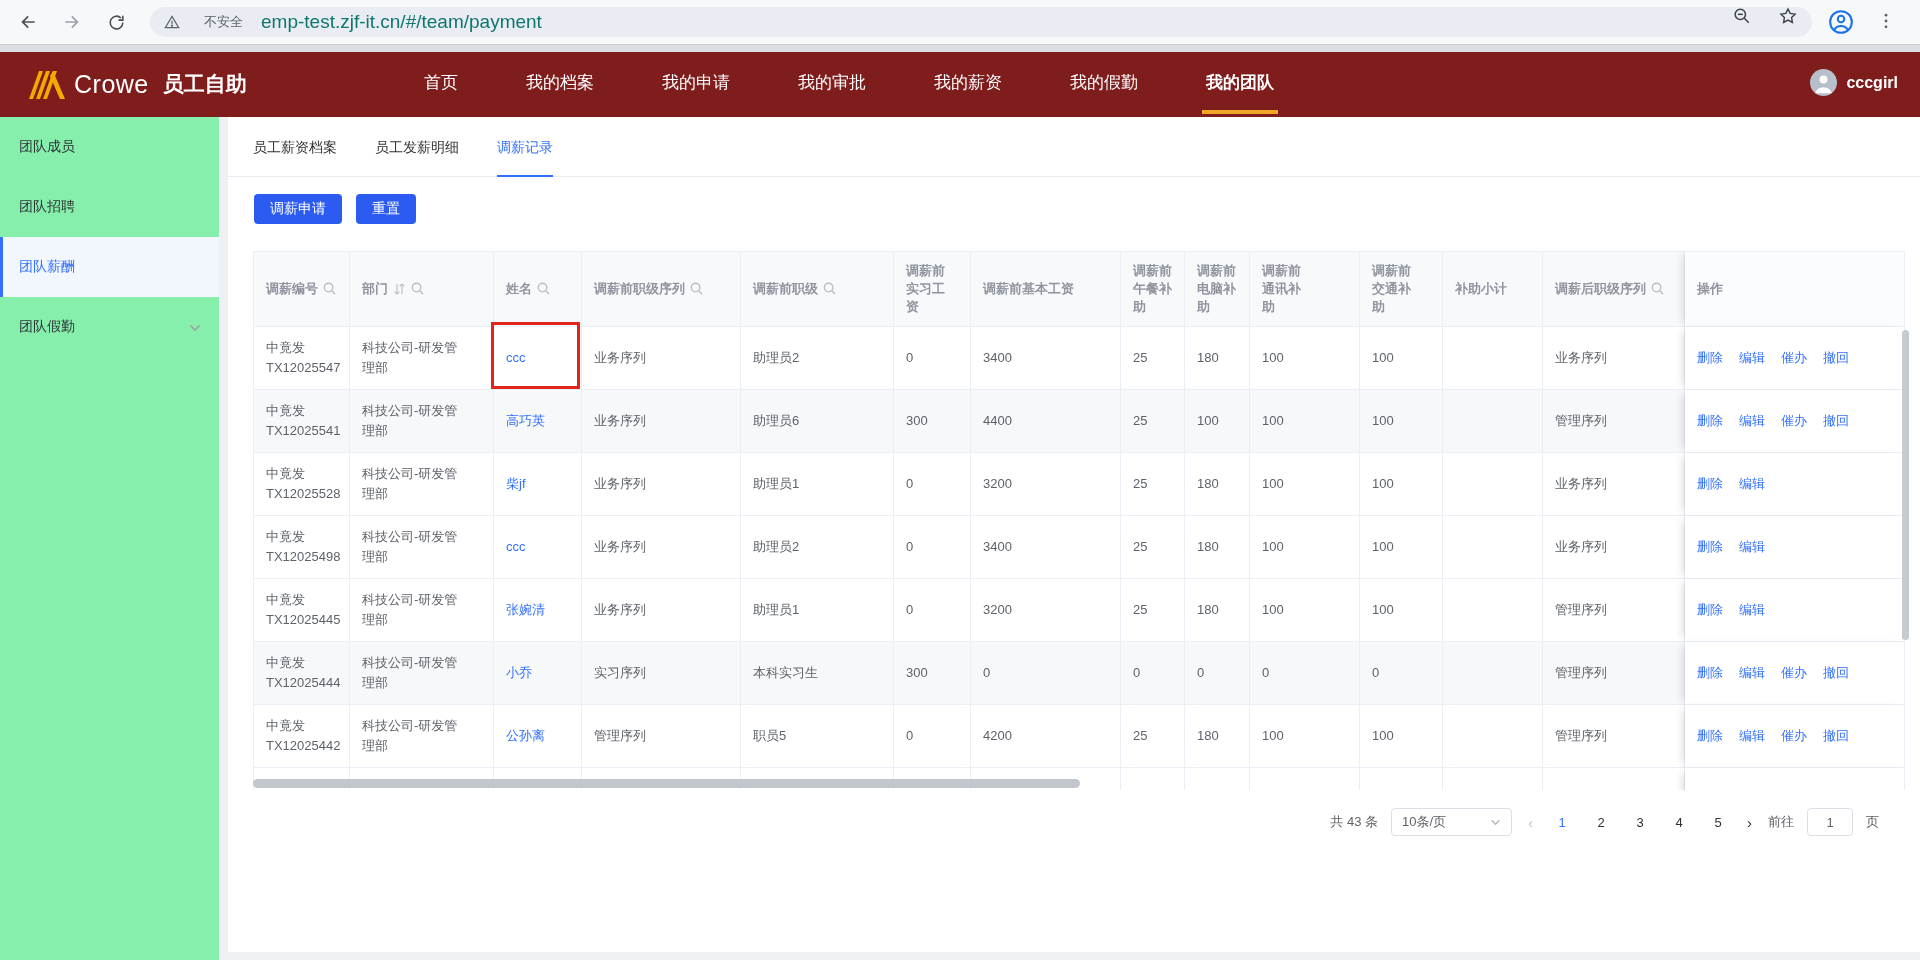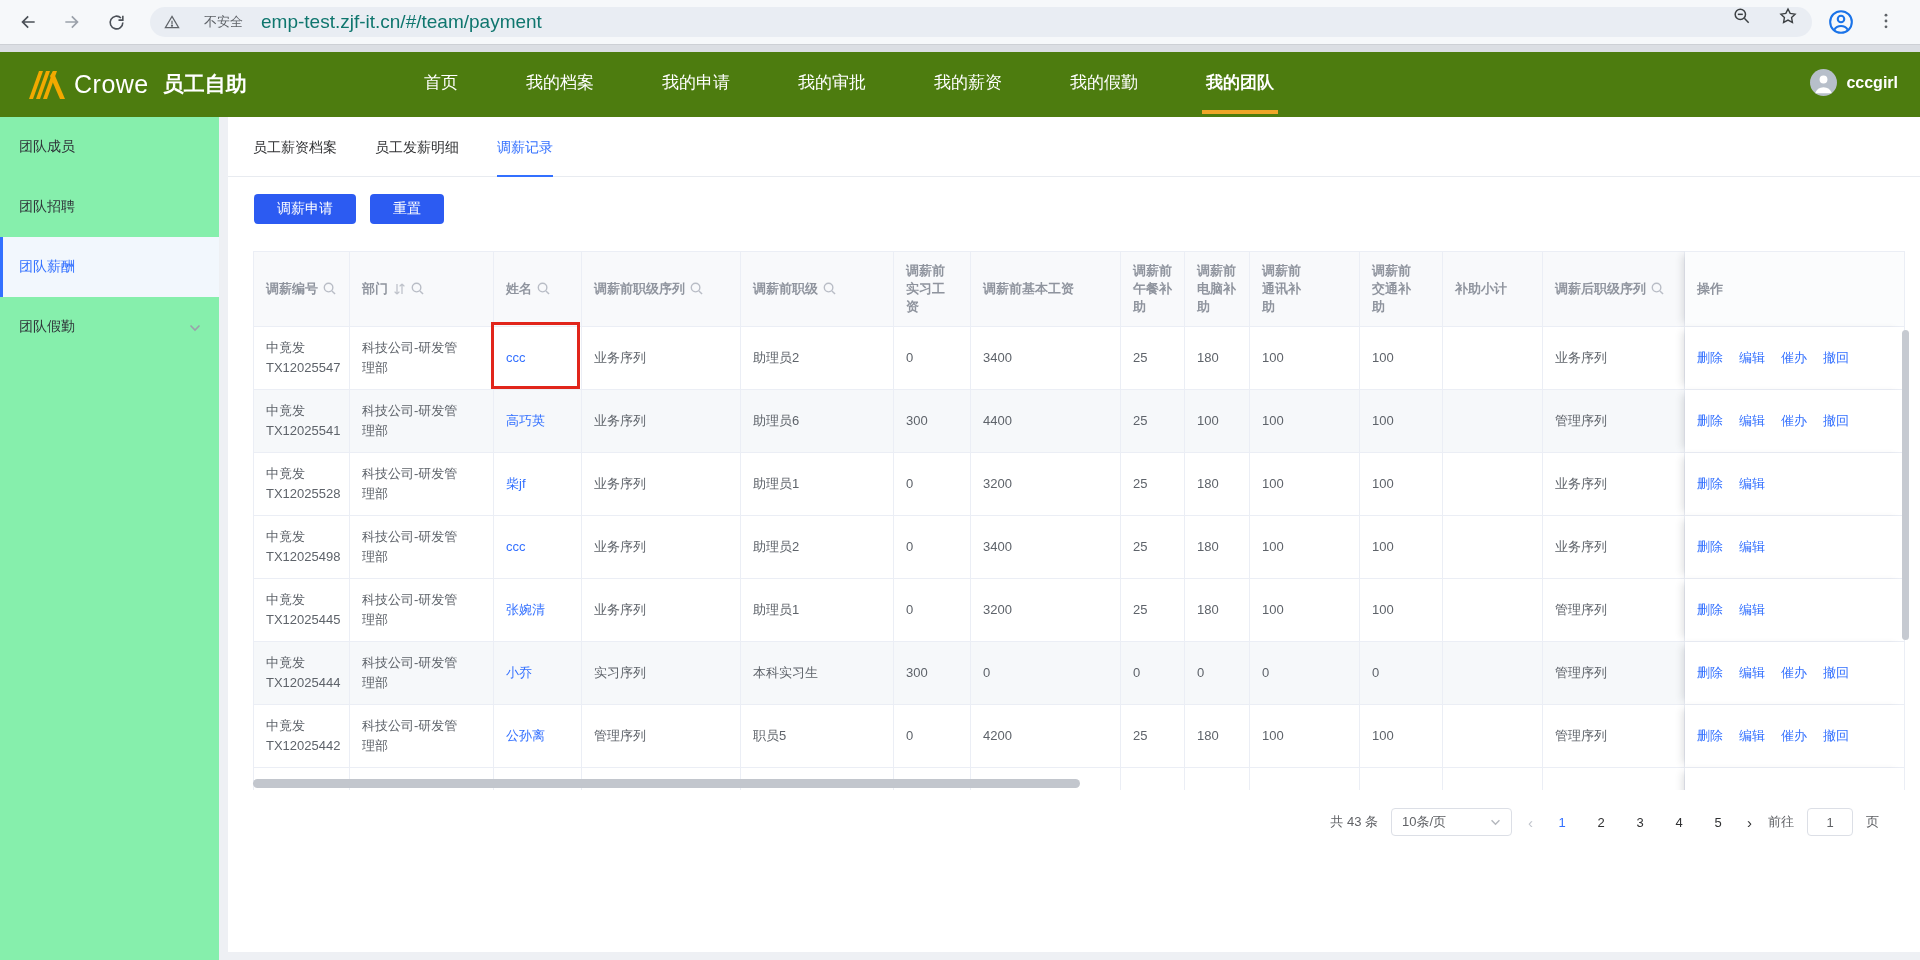--- a/index.html
+++ b/index.html
@@ -10,21 +10,21 @@
   .toolbar { position:absolute; left:0; top:0; width:1920px; height:44px; background:#f6f8fa; }
   .tstrip  { position:absolute; left:0; top:44px; width:1920px; height:8px; background:#dbdee3; border-top:1px solid #cdd0d5; }
   .navbtn { position:absolute; top:10px; width:24px; height:24px; display:flex; align-items:center; justify-content:center; cursor:pointer; }
   .omnibox { position:absolute; left:150px; top:7px; width:1662px; height:30px; background:#e9edf3; border-radius:15px; display:flex; align-items:center; padding-left:14px; }
   .sec-chip { display:flex; align-items:center; gap:24px; color:#5f6368; font-size:13px; }
   .url-text { margin-left:18px; color:#0f766e; font-size:19px; }
   .pill-ic { position:absolute; top:6px; width:20px; height:20px; cursor:pointer; }
   .tb-right { position:absolute; top:9px; cursor:pointer; }
 
   
-  .appheader { position:absolute; left:0; top:52px; width:1920px; height:65px; background:#4d7c0f; }
+  .appheader { position:absolute; left:0; top:52px; width:1920px; height:65px; background:#7f1d1d; }
   .logo { position:absolute; left:28px; top:16px; display:flex; align-items:center; }
   .brand { color:#fff; font-size:25px; letter-spacing:.5px; margin-left:8px; }
   .apptitle { color:#fff; font-size:21px; font-weight:bold; margin-left:14px; }
   .mainnav { position:absolute; left:424px; top:0; height:61px; display:flex; gap:68px; align-items:center; }
   .navitem { position:relative; color:#fff; font-size:17px; height:61px; display:flex; align-items:center; cursor:pointer; white-space:nowrap; }
   .navitem.active { font-weight:bold; }
   .navitem.active::after { content:""; position:absolute; left:-4px; right:-4px; bottom:-1px; height:4px; background:#efa528; }
   .userblock { position:absolute; right:22px; top:17px; display:flex; align-items:center; gap:9px; cursor:pointer; }
   .username { color:#fff; font-size:16px; font-weight:bold; }
 
@@ -34,21 +34,21 @@
   .sbitem .chev { margin-left:auto; }
   .sbitem.active { color:#3370ff; background:#f2f7fd; border-left:3px solid #3370ff; padding-left:16px; }
 
   
   .content { position:absolute; left:228px; top:117px; width:1692px; height:835px; background:#fff; }
   .tabsbar { position:absolute; left:0; top:0; width:100%; height:60px; border-bottom:1px solid #e8ebf0; display:flex; align-items:flex-end; padding-left:25px; gap:38px; }
   .tab { position:relative; font-size:14px; color:#303133; padding-bottom:19px; cursor:pointer; white-space:nowrap; }
   .tab.active { color:#3370ff; }
   .tab.active::after { content:""; position:absolute; left:0; right:0; bottom:-1px; height:2px; background:#3370ff; }
   .btnrow { position:absolute; left:26px; top:77px; display:flex; gap:14px; }
-  .btn { height:30px; background:#2c5bf2; color:#fff; font-size:14px; border:none; border-radius:4px; padding:0 23px; cursor:pointer; font-family:inherit; }
+  .btn { height:30px; background:#2c5bf2; color:#fff; font-size:14px; border:none; border-radius:4px; padding:0 16px; cursor:pointer; font-family:inherit; }
 
   
   .tablewrap { position:absolute; left:25px; top:134px; width:1652px; height:539px; overflow:hidden; }
   table { width:1652px; table-layout:fixed; border-collapse:separate; border-spacing:0; }
   th, td { border-right:1px solid #ebeef5; border-bottom:1px solid #ebeef5; padding:0 12px; text-align:left; vertical-align:middle; white-space:pre-line; }
   th:first-child, td:first-child { border-left:1px solid #ebeef5; }
   th { height:76px; background:#f8f9fb; color:#8f949e; font-size:13px; font-weight:bold; border-top:1px solid #ebeef5; line-height:18px; }
   td { height:63px; color:#5e636a; font-size:13px; line-height:20px; background:#fff; }
   tr.striped td { background:#f6f8fa; }
   th.op { background:#fbfcfd; }

